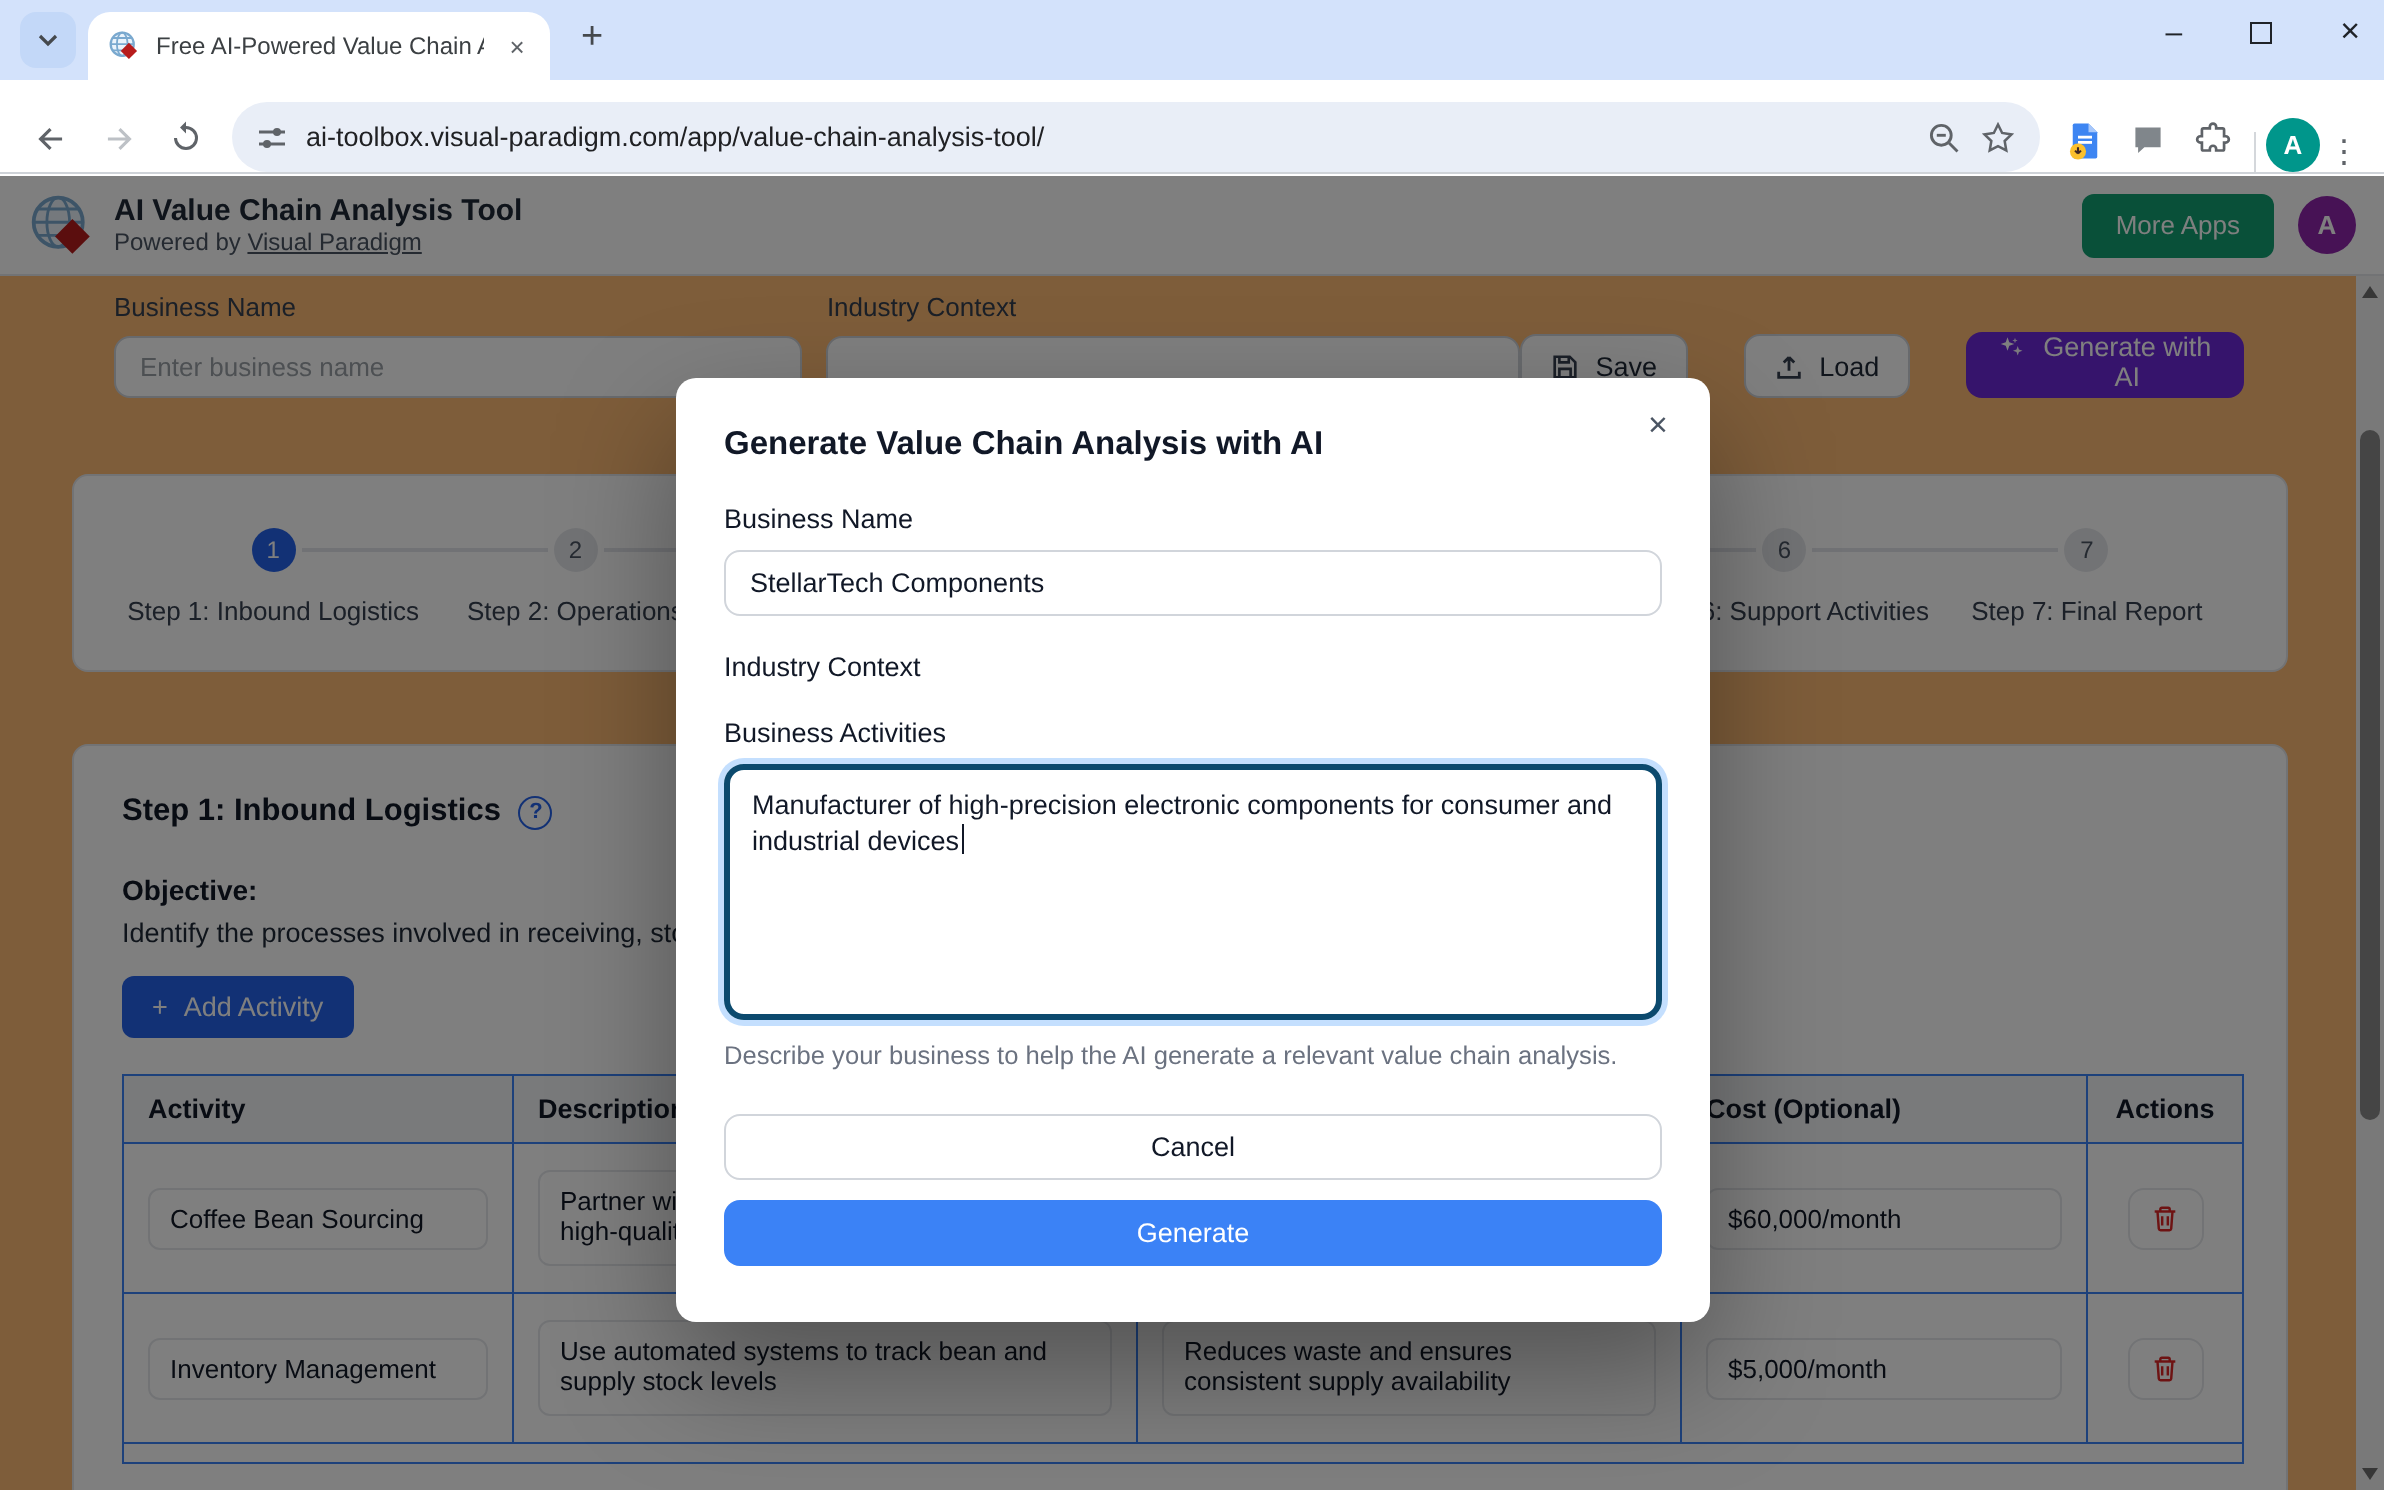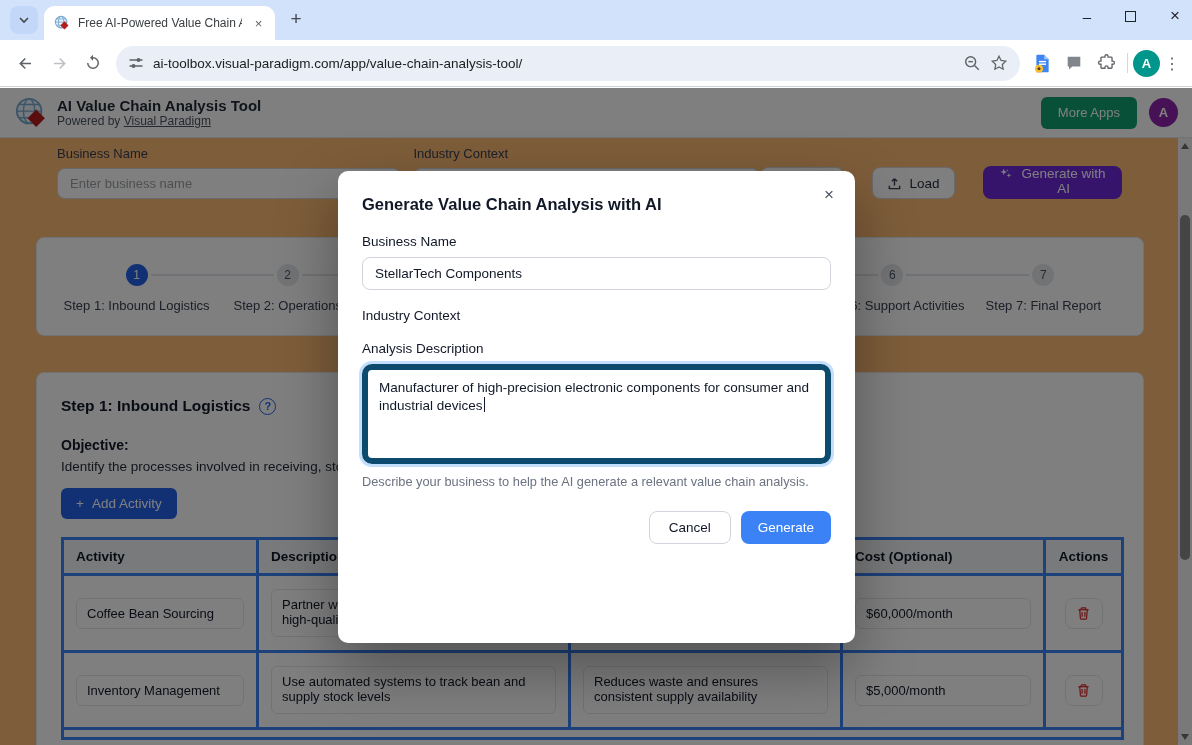--- a/index.html
+++ b/index.html
@@ -12,21 +12,21 @@
   .tab-search { width:28px; height:28px; margin:0 6px 6px 2px; border-radius:8px; background:#c3d8f8; }
   .tab { width:231px; height:34px; background:#fff; border-radius:11px 11px 0 0; display:flex; align-items:center; padding:0 8px 0 10px; gap:8px; }
   .tab-title { font-size:12px; color:#3c4043; white-space:nowrap; overflow:hidden; flex:1; }
   .tab-close { width:17px; height:17px; border-radius:50%; font-size:13px; color:#5f6368; }
   .new-tab { width:26px; height:26px; margin:0 0 8px 8px; font-size:19px; color:#45494d; border-radius:50%; }
   .win-controls { position:absolute; right:12px; top:6px; display:flex; gap:34px; align-items:center; color:#1f2328; }
   .win-min { font-size:15px; }
   .win-max { width:11px; height:11px; border:1.5px solid #1f2328; display:inline-block; }
   .win-close { font-size:17px; }
 
-  .toolbar { height:47px; background:#fff; display:flex; align-items:center; padding:0 8px; border-bottom:1px solid #cfd3d8; }
+  .toolbar { height:47px; background:#fff; display:flex; align-items:flex-end; padding:0 8px; border-bottom:1px solid #cfd3d8; }
   .nav-btn { width:34px; height:34px; border-radius:50%; }
   .omnibox { flex:1; height:35px; background:#e9eef7; border-radius:18px; display:flex; align-items:center; padding:0 12px 0 12px; margin:0 6px; gap:9px; }
   .url-text { font-size:13.5px; color:#202124; flex:1; white-space:nowrap; overflow:hidden; }
   .chip-btn { width:32px; height:32px; border-radius:50%; }
   .tb-divider { width:1px; height:20px; background:#d4d7db; margin:0 5px; }
   .profile-btn { width:27px; height:27px; border-radius:50%; background:#00968b; color:#fff; font-size:13px; font-weight:bold; }
   .menu-dots { font-size:16px; color:#5f6368; width:24px; }
 
   
   .page { position:absolute; top:88px; left:0; width:1192px; height:684px; background:#fdba74; overflow:hidden; }
@@ -59,47 +59,47 @@
   .step.active .step-circle { background:#2563eb; color:#fff; }
   .step-label { margin-top:12px; font-size:13px; color:#374151; white-space:nowrap; }
 
   .section-card { margin-top:36px; padding:24px; min-height:420px; }
   .sec-title { font-size:15.5px; font-weight:bold; color:#111827; display:flex; align-items:center; gap:9px; }
   .help { width:17px; height:17px; border-radius:50%; border:1.5px solid #2563eb; color:#2563eb; font-size:11px; }
   .objective-label { margin-top:22px; font-size:14px; font-weight:bold; color:#111827; }
   .objective-text { margin-top:6px; font-size:13.5px; color:#1f2937; }
   .add-activity { margin-top:14px; display:inline-flex; align-items:center; gap:8px; background:#2563eb; color:#fff; border:none; border-radius:6px; height:31px; padding:0 15px; font-size:13.5px; }
   .atable { margin-top:18px; border-collapse:collapse; width:1060px; table-layout:fixed; }
-  .atable th, .atable td { border:3px solid #3b82f6; }
+  .atable th, .atable td { border:1px solid #3b82f6; }
   .atable th { background:#f3f4f6; font-size:13.5px; font-weight:bold; color:#111827; text-align:left; padding:9px 12px; }
   .atable th.center { text-align:center; }
   .atable td { padding:13px 12px; vertical-align:middle; background:#fff; }
   .cellbox { border:1px solid #e5e7eb; border-radius:6px; padding:7px 10px; font-size:13px; color:#111827; background:#fff; min-height:31px; }
   .desc-box { white-space:pre-line; min-height:48px; }
   .trash-btn { width:38px; height:31px; border:1px solid #e5e7eb; border-radius:8px; background:#fff; margin:0 auto; display:flex; align-items:center; justify-content:center; }
   .stub-row td { padding:0; height:10px; }
 
   .scrollbar { position:absolute; top:50px; right:0; width:14px; height:607px; background:#f2f2f2; }
   .sb-up { width:0; height:0; border-left:4px solid transparent; border-right:4px solid transparent; border-bottom:6px solid #6e6e6e; margin:5px auto 0; }
   .sb-down { width:0; height:0; border-left:4px solid transparent; border-right:4px solid transparent; border-top:6px solid #6e6e6e; position:absolute; bottom:5px; left:3px; }
   .sb-thumb { position:absolute; top:77px; left:2px; width:10px; height:345px; background:#8a8a8a; border-radius:6px; }
 
   
   .backdrop { position:absolute; top:88px; left:0; right:0; bottom:0; background:rgba(0,0,0,0.5); z-index:40; }
-  .modal { position:absolute; left:338px; top:171px; width:517px; min-height:472px; background:#fff; border-radius:10px; padding:24px; z-index:50; box-shadow:0 25px 60px rgba(0,0,0,.35); }
+  .modal { position:absolute; left:338px; top:189px; width:517px; min-height:472px; background:#fff; border-radius:10px; padding:24px; z-index:50; box-shadow:0 25px 60px rgba(0,0,0,.35); }
   .m-title { font-size:16.5px; font-weight:bold; color:#111827; }
   .m-close { position:absolute; top:12px; right:14px; width:24px; height:24px; font-size:17px; color:#4b5563; }
   .m-sub { margin-top:8px; font-size:13px; line-height:1.45; color:#6b7280; width:448px; }
   .m-label { margin-top:20px; font-size:13.5px; color:#111827; }
   .m-label.l2 { margin-top:18px; }
   .m-input { margin-top:8px; width:100%; height:33px; border:1px solid #d1d5db; border-radius:8px; padding:0 12px; font-size:13.5px; color:#111827; font-family:"Liberation Sans", sans-serif; }
-  .m-textarea { margin-top:8px; width:100%; height:100px; border:6px solid #0c4a6e; border-radius:10px; padding:9px 11px; font-size:13.5px; line-height:1.35; color:#111827; box-shadow:0 0 0 3px rgba(147,197,253,.55); }
+  .m-textarea { margin-top:8px; width:100%; height:128px; border:3px solid #0c4a6e; border-radius:10px; padding:9px 11px; font-size:13.5px; line-height:1.35; color:#111827; box-shadow:0 0 0 3px rgba(147,197,253,.55); }
   .caret { display:inline-block; width:1.5px; height:15px; background:#111827; vertical-align:-2px; margin-left:1px; }
   .m-helper { margin-top:10px; font-size:12.8px; color:#6b7280; }
-  .m-actions { margin-top:22px; display:flex; justify-content:flex-end; gap:10px; }
+  .m-actions { margin-top:22px; display:flex; justify-content:flex-end; gap:10px;flex-direction:column; }
   .btn-cancel { height:33px; padding:0 19px; border:1px solid #d1d5db; border-radius:8px; background:#fff; font-size:13.5px; color:#111827; }
   .btn-generate { height:33px; padding:0 17px; border:none; border-radius:8px; background:#3b82f6; color:#fff; font-size:13.5px; }
 </style>
 </head>
 <body>
 
 <div>
   <div class="tabstrip">
     <div class="tab-search c">
       <svg width="12" height="12" viewBox="0 0 12 12">
@@ -366,21 +366,21 @@
 <div class="backdrop"></div>
 <div class="modal">
   <div class="m-title">Generate Value Chain Analysis with AI</div>
   <div class="m-close c">×</div>
 
   <div class="m-label">Business Name</div>
   <input class="m-input" value="StellarTech Components" style="">
 
   <div class="m-label l2">Industry Context</div>
 
-  <div class="m-label l2">Analysis Description</div>
+  <div class="m-label l2">Business Activities</div>
   <div class="m-textarea"><span>Manufacturer of high-precision electronic components for consumer and industrial devices</span><span class="caret"></span></div>
 
   <div class="m-helper">Describe your business to help the AI generate a relevant value chain analysis.</div>
 
   <div class="m-actions">
     <button class="btn-cancel">Cancel</button>
     <button class="btn-generate">Generate</button>
   </div>
 </div>
 

